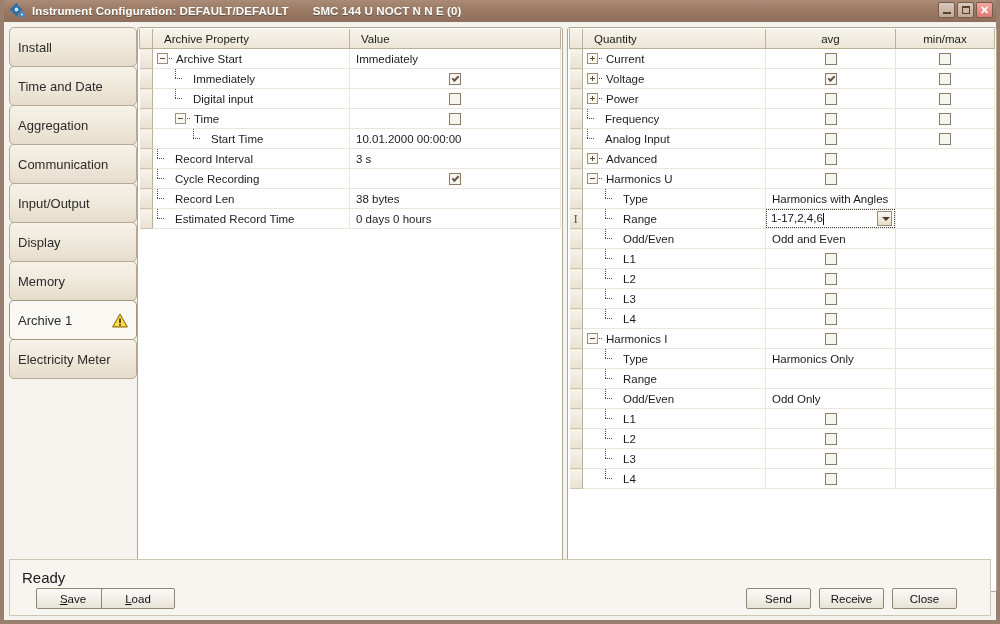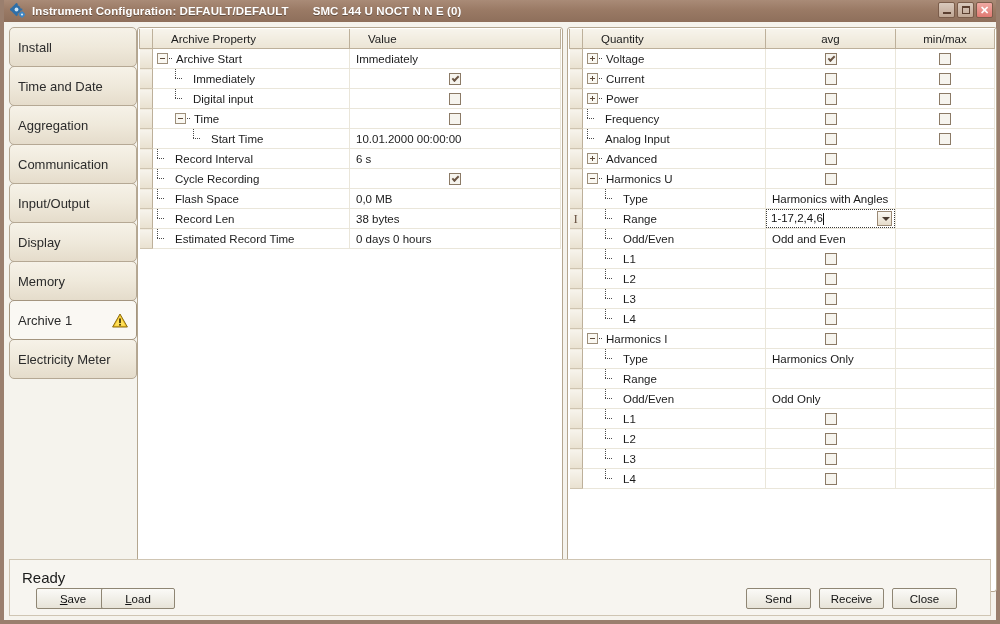--- a/index.html
+++ b/index.html
@@ -160,21 +160,21 @@
   }
   table.grid th {
     background: linear-gradient(to bottom,#f7f4ec,#ece5d5);
     border: 1px solid #bdb09a;
     border-left: none;
     border-top: none;
     height: 19px;
     font-weight: normal;
     font-size: 11.5px;
     color: #1b1b1b;
-    padding: 0 18px;
+    padding: 0 11px;
     text-align: left;
   }
   table.grid th.rowhdr {
     width: 13px;
     padding: 0;
     border-left: 1px solid #bdb09a;
   }
   table.grid th.center { text-align: center; }
   table.grid td {
     height: 19px;
@@ -542,49 +542,35 @@
                 <td>
                   <div class="tw">
                     <span class="dots">
                       <span class="v vtop"></span>
                       <span class="h"></span>
                     </span>
                     <span class="ind" style="width: 6px;"></span>
                     <span class="lbl">Record Interval</span>
                   </div>
                 </td>
-                <td class="val"><span>6 s</span></td>
+                <td class="val"><span>3 s</span></td>
               </tr>
               <tr>
                 <td class="rowhdr"></td>
                 <td>
                   <div class="tw">
                     <span class="dots">
                       <span class="v vtop"></span>
                       <span class="h"></span>
                     </span>
                     <span class="ind" style="width: 6px;"></span>
                     <span class="lbl">Cycle Recording</span>
                   </div>
                 </td>
                 <td class="chk"><span class="cb on"></span></td>
-              </tr>
-              <tr>
-                <td class="rowhdr"></td>
-                <td>
-                  <div class="tw">
-                    <span class="dots">
-                      <span class="v vtop"></span>
-                      <span class="h"></span>
-                    </span>
-                    <span class="ind" style="width: 6px;"></span>
-                    <span class="lbl">Flash Space</span>
-                  </div>
-                </td>
-                <td class="val"><span>0,0 MB</span></td>
               </tr>
               <tr>
                 <td class="rowhdr"></td>
                 <td>
                   <div class="tw">
                     <span class="dots">
                       <span class="v vtop"></span>
                       <span class="h"></span>
                     </span>
                     <span class="ind" style="width: 6px;"></span>
@@ -631,38 +617,38 @@
           </thead>
           <tbody id="right-body">
               <tr>
                 <td class="rowhdr"></td>
                 <td>
                   <div class="tw">
                     <span class="pm plus"></span>
                     <span class="dots" style="width: 5px;">
                       <span class="h" style="width:4px"></span>
                     </span>
-                    <span class="lbl">Voltage</span>
-                  </div>
-                </td>
-                <td class="chk"><span class="cb on"></span></td>
+                    <span class="lbl">Current</span>
+                  </div>
+                </td>
+                <td class="chk"><span class="cb"></span></td>
                 <td class="chk"><span class="cb"></span></td>
               </tr>
               <tr>
                 <td class="rowhdr"></td>
                 <td>
                   <div class="tw">
                     <span class="pm plus"></span>
                     <span class="dots" style="width: 5px;">
                       <span class="h" style="width:4px"></span>
                     </span>
-                    <span class="lbl">Current</span>
-                  </div>
-                </td>
-                <td class="chk"><span class="cb"></span></td>
+                    <span class="lbl">Voltage</span>
+                  </div>
+                </td>
+                <td class="chk"><span class="cb on"></span></td>
                 <td class="chk"><span class="cb"></span></td>
               </tr>
               <tr>
                 <td class="rowhdr"></td>
                 <td>
                   <div class="tw">
                     <span class="pm plus"></span>
                     <span class="dots" style="width: 5px;">
                       <span class="h" style="width:4px"></span>
                     </span>

